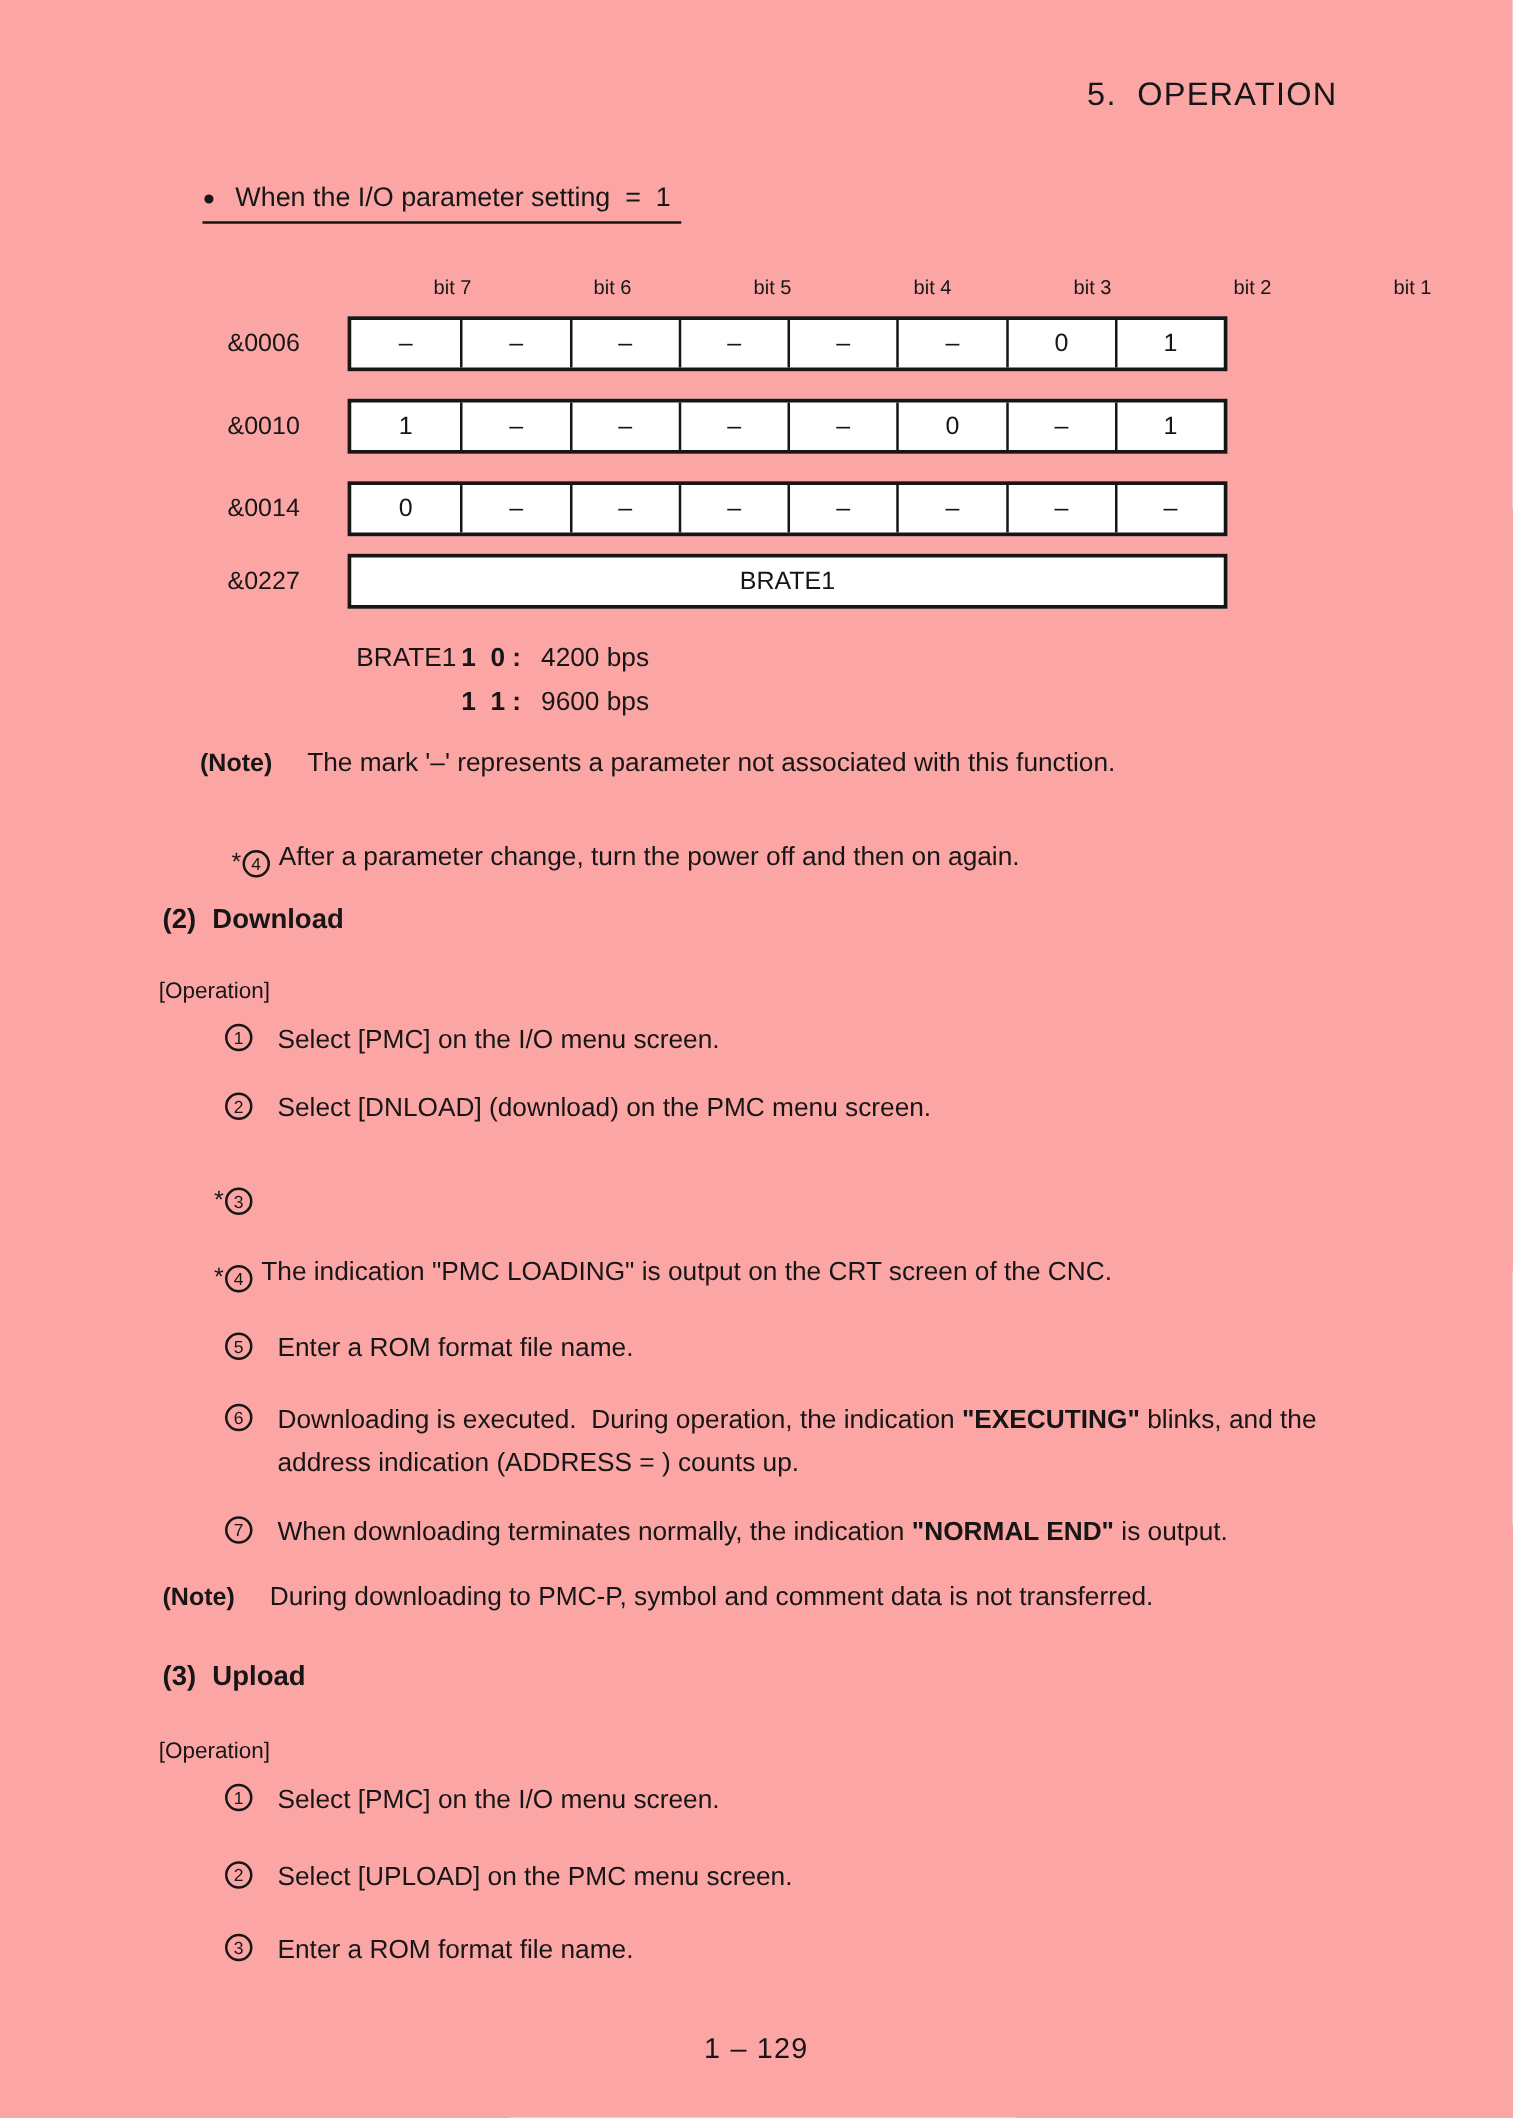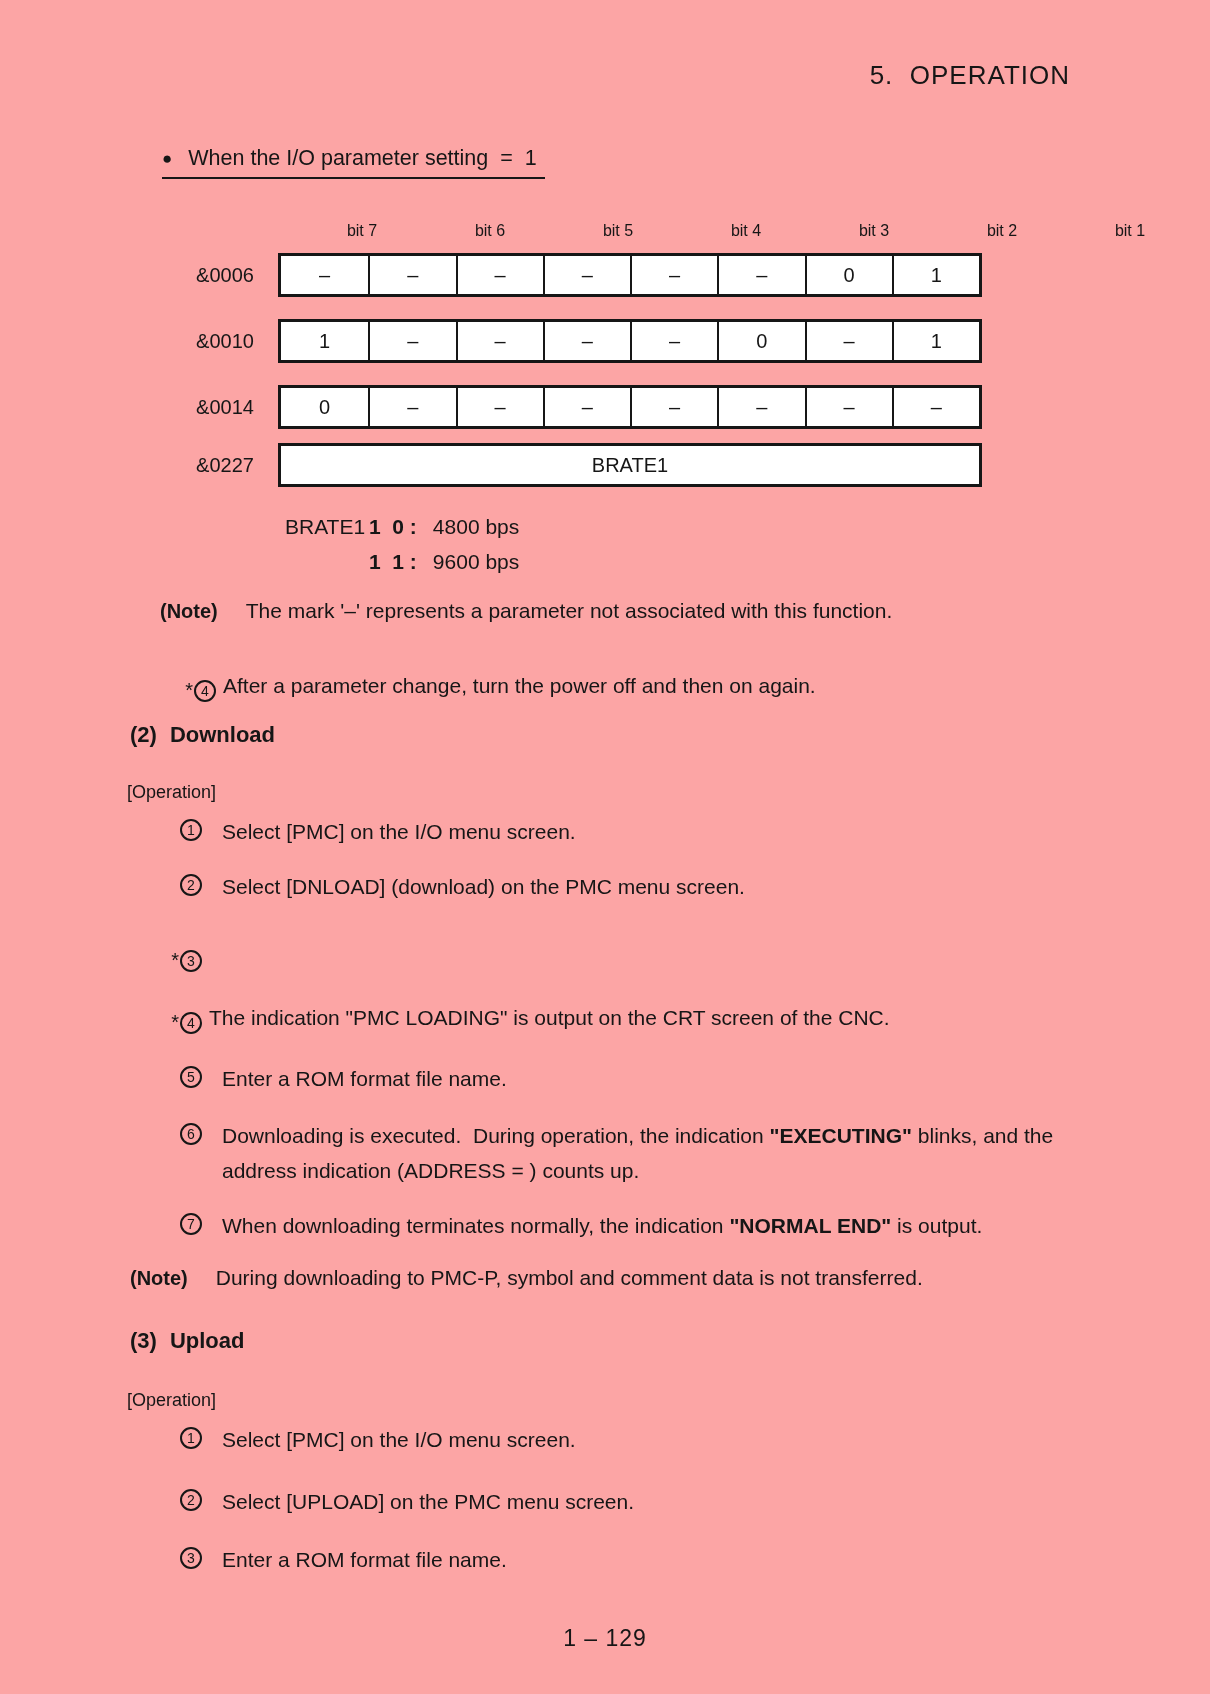--- a/index.html
+++ b/index.html
@@ -30,21 +30,21 @@
 
   
   .bit-table { position:absolute; top:222px; left:182px; }
   .bt-header-row {
     display:grid; grid-template-columns:96px repeat(8,88px);
     height:31px; font-size:16px;gap:40px;
   }
   .bt-head { text-align:center; }
   .bt-row { display:grid; grid-template-columns:96px 704px; margin-bottom:22px; }
   .bt-row.gap-sm { margin-bottom:14px; }
-  .bt-label { font-size:20px; text-align:center; padding-right:10px; align-self:center; }
+  .bt-label { font-size:20px; text-align:left; padding-right:10px; align-self:center; }
   .bt-box {
     border:3px solid #161616; box-sizing:border-box;
     height:44px; background:#fff;
     display:grid; grid-template-columns:repeat(8,1fr);
   }
   .bt-cell {
     border-left:2px solid #161616;
     display:flex; align-items:center; justify-content:center;
     font-size:20px;
   }
@@ -186,21 +186,21 @@
     <div class="bt-row">
       <div class="bt-label">&amp;0227</div>
       <div class="bt-box span">BRATE1</div>
     </div>
   </div>
 
   <div class="legend">
     <div class="lg-row">
       <span class="lg-label">BRATE1</span>
       <span class="lg-bits">1  0 :</span>
-      <span class="lg-val">4800 bps</span>
+      <span class="lg-val">4200 bps</span>
     </div>
     <div class="lg-row">
       <span class="lg-label"></span>
       <span class="lg-bits">1  1 :</span>
       <span class="lg-val">9600 bps</span>
     </div>
   </div>
 
   <div class="note note-1">
     <span class="note-label">(Note)</span>

